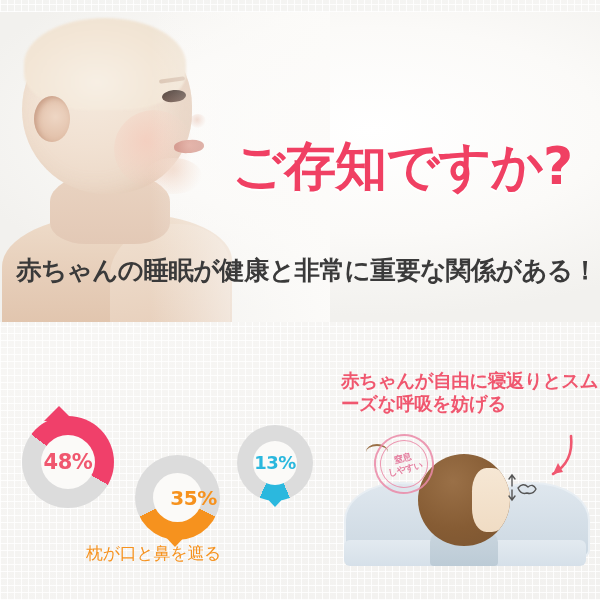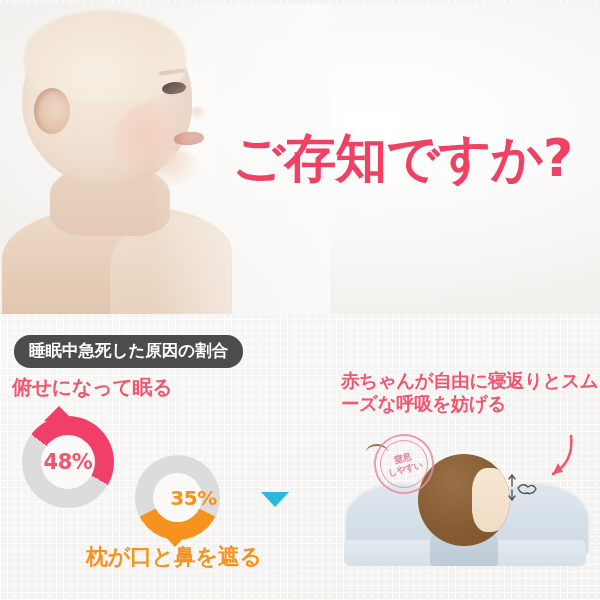--- a/index.html
+++ b/index.html
@@ -10,21 +10,21 @@
   }
   #page{
     position:relative;width:600px;height:600px;
     background:
       repeating-linear-gradient(0deg, rgba(255,255,255,.85) 0 1px, rgba(0,0,0,0) 1px 7px),
       repeating-linear-gradient(90deg, rgba(255,255,255,.85) 0 1px, rgba(0,0,0,0) 1px 7px),
       linear-gradient(160deg,#f3f3f1 0%,#f7f6f4 45%,#f2f1ef 100%);
   }
 
   
-  #hero{position:absolute;left:0;top:4px;width:600px;height:310px;overflow:hidden;}
+  #hero{position:absolute;left:0;top:12px;width:600px;height:310px;overflow:hidden;}
   #hero-bg{
     position:absolute;inset:0;
     background:radial-gradient(ellipse 70% 60% at 62% 38%, #ffffff 0%, #fbfaf8 55%, #f2f1ee 100%);
   }
   
   #baby{position:absolute;left:-6px;top:6px;width:275px;height:280px;}
   .b-head{
     position:absolute;left:28px;top:4px;width:170px;height:172px;border-radius:52% 50% 48% 50%;
     background:radial-gradient(circle at 40% 28%, #f6ece1 0%, #f1e1d2 48%, #e8d2bf 100%);
     box-shadow:inset -14px 6px 26px rgba(210,175,150,.45);
@@ -147,21 +147,21 @@
     border-left:14px solid transparent;border-right:14px solid transparent;
     border-top:15px solid #f6921e;
   }
   #ptr-13{
     left:261px;top:492px;
     border-left:14px solid transparent;border-right:14px solid transparent;
     border-top:15px solid #2bb8de;
   }
 
   #cap-pillow{
-    position:absolute;left:86px;top:542px;font-size:22px;font-weight:700;
+    position:absolute;left:86px;top:542px;font-size:17px;font-weight:400;
     color:#f6921e;letter-spacing:-.3px;white-space:nowrap;
   }
   #cap-other{
     position:absolute;left:240px;top:505px;font-size:19px;font-weight:700;
     color:#2bb8de;letter-spacing:-.3px;white-space:nowrap;
   }
 
   
   #illus{position:absolute;left:330px;top:430px;width:265px;height:150px;}
   .bolster{
@@ -223,46 +223,47 @@
       <div class="b-cheek"></div>
       <div class="b-brow"></div>
       <div class="b-eye"></div>
       <div class="b-nose"></div>
       <div class="b-lip"></div>
       <div class="b-chin"></div>
     </div>
     <div id="hero-fade"></div>
 
     <div class="hero-title">ご存知ですか?</div>
-  </div>
-
-  <div class="panel" id="panel-left">
-    <div id="pill-left-wrap">
-      <span class="pill">睡眠中急死した原因の割合</span>
-    </div>
-    <div id="cap-prone" class="cap-pink">俯せになって眠る</div>
-  </div>
+    <div class="hero-sub">赤ちゃんの睡眠が健康と非常に重要な関係がある！</div>
+  </div>
+
 
   <div class="ptr" id="ptr-48"></div>
   <div class="donut" id="donut-48">
     <div class="ring" style="background:conic-gradient(from 307deg,#f0406a 0deg 172.8deg,#dcdcdc 172.8deg 360deg);"></div>
     <div class="hole">
       <span class="pct">48%</span>
     </div>
   </div>
 
   <div class="ptr" id="ptr-35"></div>
   <div class="donut" id="donut-35">
     <div class="ring" style="background:conic-gradient(from 117deg,#f6921e 0deg 126deg,#dcdcdc 126deg 360deg);"></div>
     <div class="hole">
       <span class="pct">35%</span>
     </div>
   </div>
 
   <div class="ptr" id="ptr-13"></div>
+  <div class="donut" id="donut-13">
+    <div class="ring" style="background:conic-gradient(from 157deg,#2bb8de 0deg 46.8deg,#dcdcdc 46.8deg 360deg);"></div>
+    <div class="hole">
+      <span class="pct">13%</span>
+    </div>
+  </div>
 
   <div id="cap-pillow">枕が口と鼻を遮る</div>
 
   <div class="panel" id="panel-right">
     <div id="cap-right">
       <div>赤ちゃんが自由に寝返りとスム</div>
       <div>ーズな呼吸を妨げる</div>
     </div>
   </div>
 

